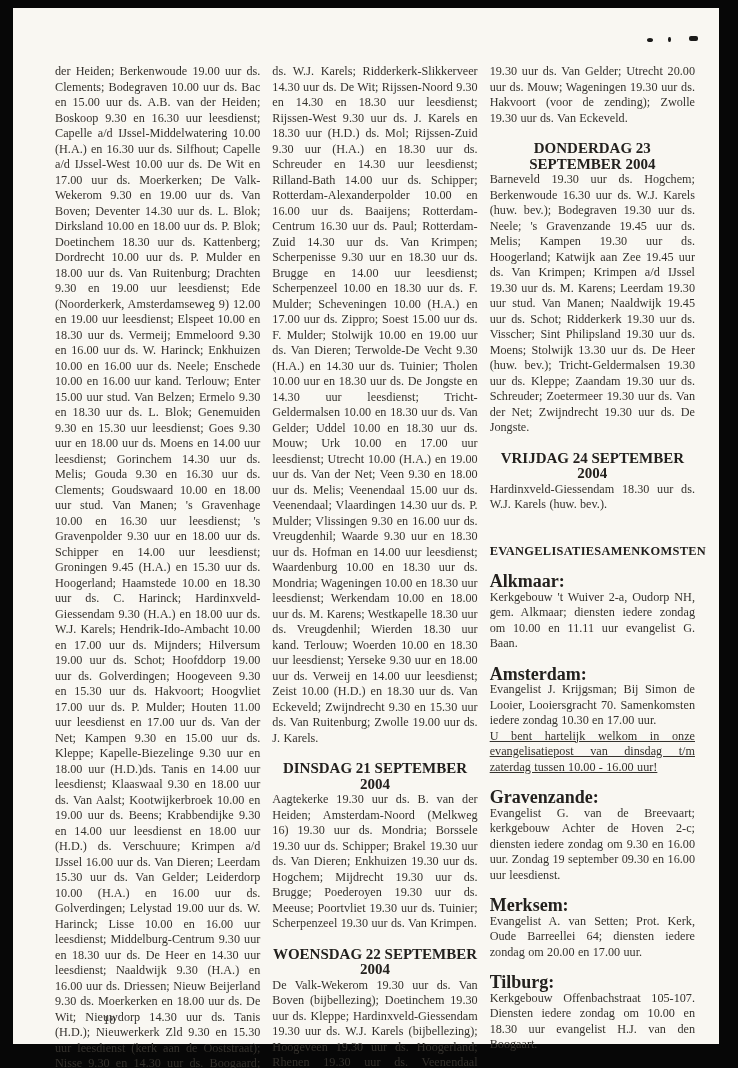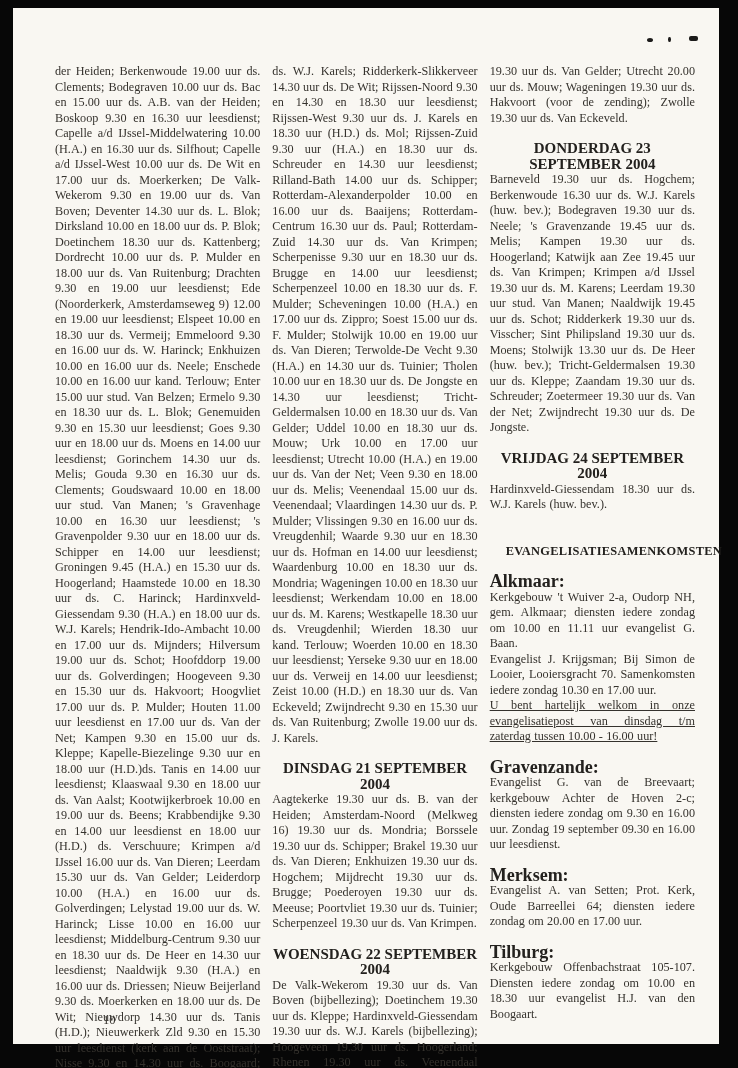--- a/index.html
+++ b/index.html
@@ -26,21 +26,21 @@
     margin:0; text-align:justify; text-justify:inter-word;
     font-size:12.2px; line-height:15.5px; color:#35322d;
     word-spacing:0.3px;
   }
   .p2 { margin-top:0;text-decoration:underline; }
   .day-heading {
     margin:15px 0 0 0; text-align:center;
     font-size:15px; line-height:15.5px; font-weight:bold; color:#23211e;
   }
   .section-heading {
-    margin:31px 0 14px 16px; text-align:left;
+    margin:31px 0 14px 0; text-align:left;
     font-size:12.4px; line-height:15.5px; font-weight:bold;
     letter-spacing:0.3px; color:#23211e;
   }
   .city { margin:0; }
   .city-name {
     margin:15px 0 0 0; font-size:18px; line-height:15.5px;
     font-weight:bold; color:#23211e;
   }
   .page-number {
     position:absolute; left:42px; top:1005px;
@@ -80,20 +80,21 @@
       <p class="body-text">Hardinxveld-Giessendam 18.30 uur ds. W.J. Karels (huw. bev.).</p>
 
       <h3 class="section-heading">EVANGELISATIESAMENKOMSTEN</h3>
 
       <div class="city">
         <h4 class="city-name">Alkmaar:</h4>
         <p class="body-text">Kerkgebouw 't Wuiver 2-a, Oudorp NH, gem. Alkmaar; diensten iedere zondag om 10.00 en 11.11 uur evangelist G. Baan.</p>
       </div>
 
       <div class="city">
+        <h4 class="city-name">Amsterdam:</h4>
         <p class="body-text">Evangelist J. Krijgsman; Bij Simon de Looier, Looiersgracht 70. Samenkomsten iedere zondag 10.30 en 17.00 uur.</p>
         <p class="body-text p2">U bent hartelijk welkom in onze evangelisatiepost van dinsdag t/m zaterdag tussen 10.00 - 16.00 uur!</p>
       </div>
 
 
       <div class="city">
         <h4 class="city-name">Gravenzande:</h4>
         <p class="body-text">Evangelist G. van de Breevaart; kerkgebouw Achter de Hoven 2-c; diensten iedere zondag om 9.30 en 16.00 uur. Zondag 19 september 09.30 en 16.00 uur leesdienst.</p>
       </div>
 

